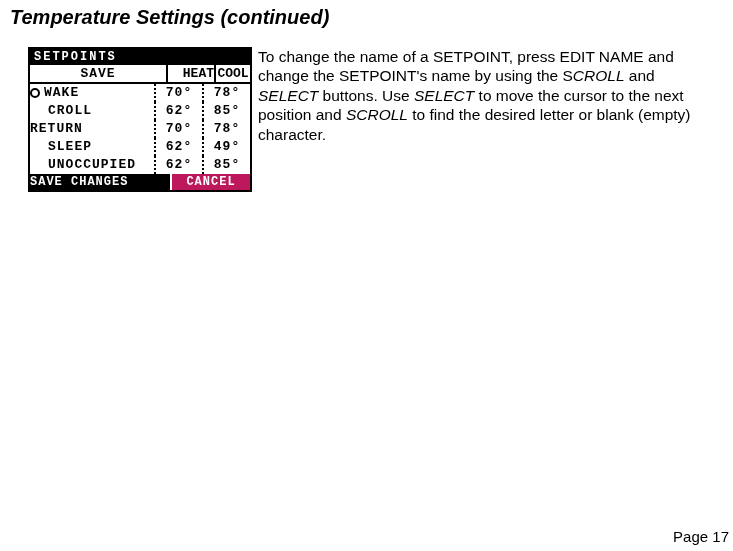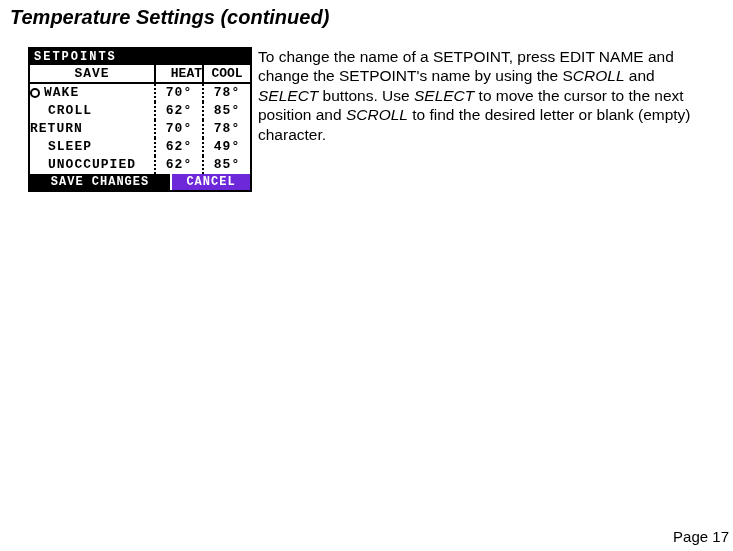--- a/index.html
+++ b/index.html
@@ -45,21 +45,21 @@
   }
   .dev-head {
     display: flex;
     font-size: 13px;
     border-bottom: 2px solid #000;
     letter-spacing: 1px;
     font-weight: bold;
   }
   .col-name { flex: 1 1 auto; text-align: center; padding: 1px 0; }
   .col-heat { width: 48px; text-align: right; border-left: 2px solid #000; padding: 1px 0; letter-spacing: 0; }
-  .col-cool { width: 48px; text-align: center; border-left: 2px solid #000; padding: 1px 0; letter-spacing: 0; }
+  .col-cool { width: 36px; text-align: center; border-left: 2px solid #000; padding: 1px 0; letter-spacing: 0; }
   .dev-rows { font-size: 13px; letter-spacing: 1px; font-weight: bold; }
   .dev-row { display: flex; line-height: 18px; }
   .cell-name { flex: 1 1 auto; display:flex; align-items:center; }
   .cell-heat { width: 48px; text-align: center; border-left: 2px dotted #000; }
   .cell-cool { width: 48px; text-align: center; border-left: 2px dotted #000; }
   .mark {
     display:inline-block;
     width: 10px; height: 10px;
     border: 2px solid #000; border-radius: 50%;
     margin-right: 4px;
@@ -67,22 +67,22 @@
     position: relative;
   }
   .dev-foot {
     display: flex;
     background: #000;
     color: #fff;
     font-size: 12px;
     font-weight: bold;
     letter-spacing: 1px;
   }
-  .foot-left { flex: 1 1 auto; text-align: center; padding: 1px 0; }
-  .foot-right { width: 80px; text-align: center; padding: 1px 0; background:#6d28d9; color:#fff; border-left:2px solid #fff; }
+  .foot-left { flex: 1 1 auto; padding: 1px 0; }
+  .foot-right { width: 80px; text-align: center; padding: 1px 0; background:#be185d; color:#fff; border-left:2px solid #fff; }
   
   .para {
     font-size: 15.5px;
     line-height: 1.25;
     padding-left: 6px;
     padding-right: 4px;
   }
   .ital { font-style: italic; }
   .pagenum {
     position: absolute;

